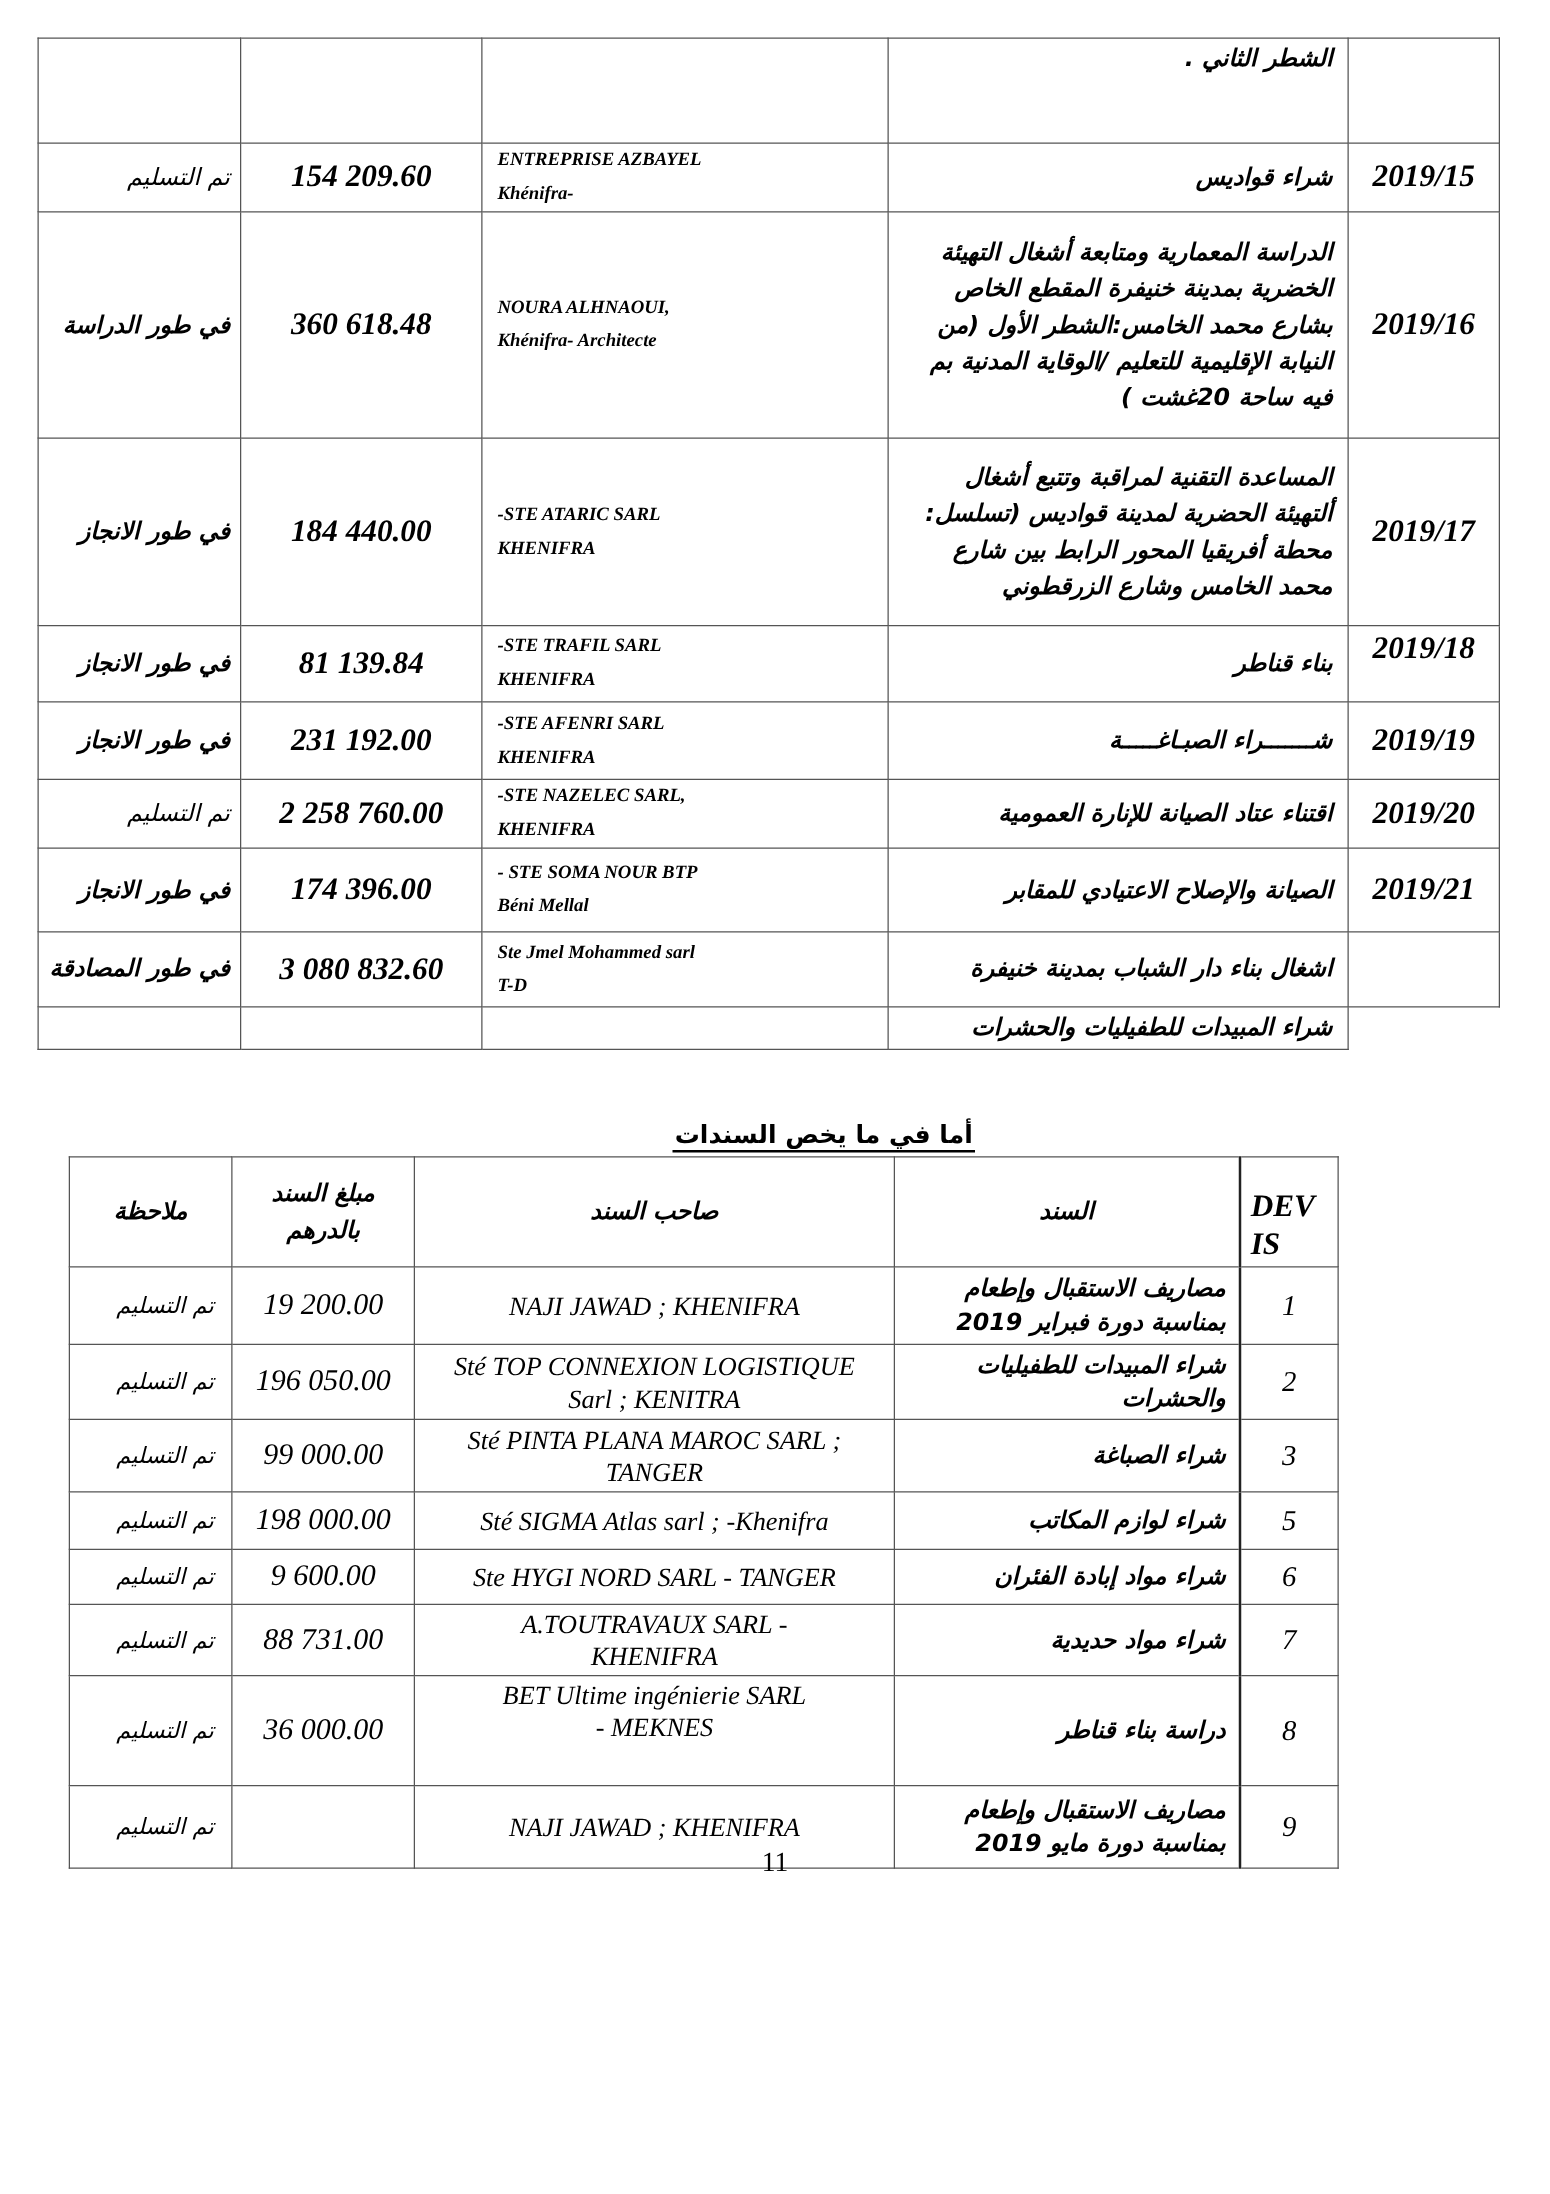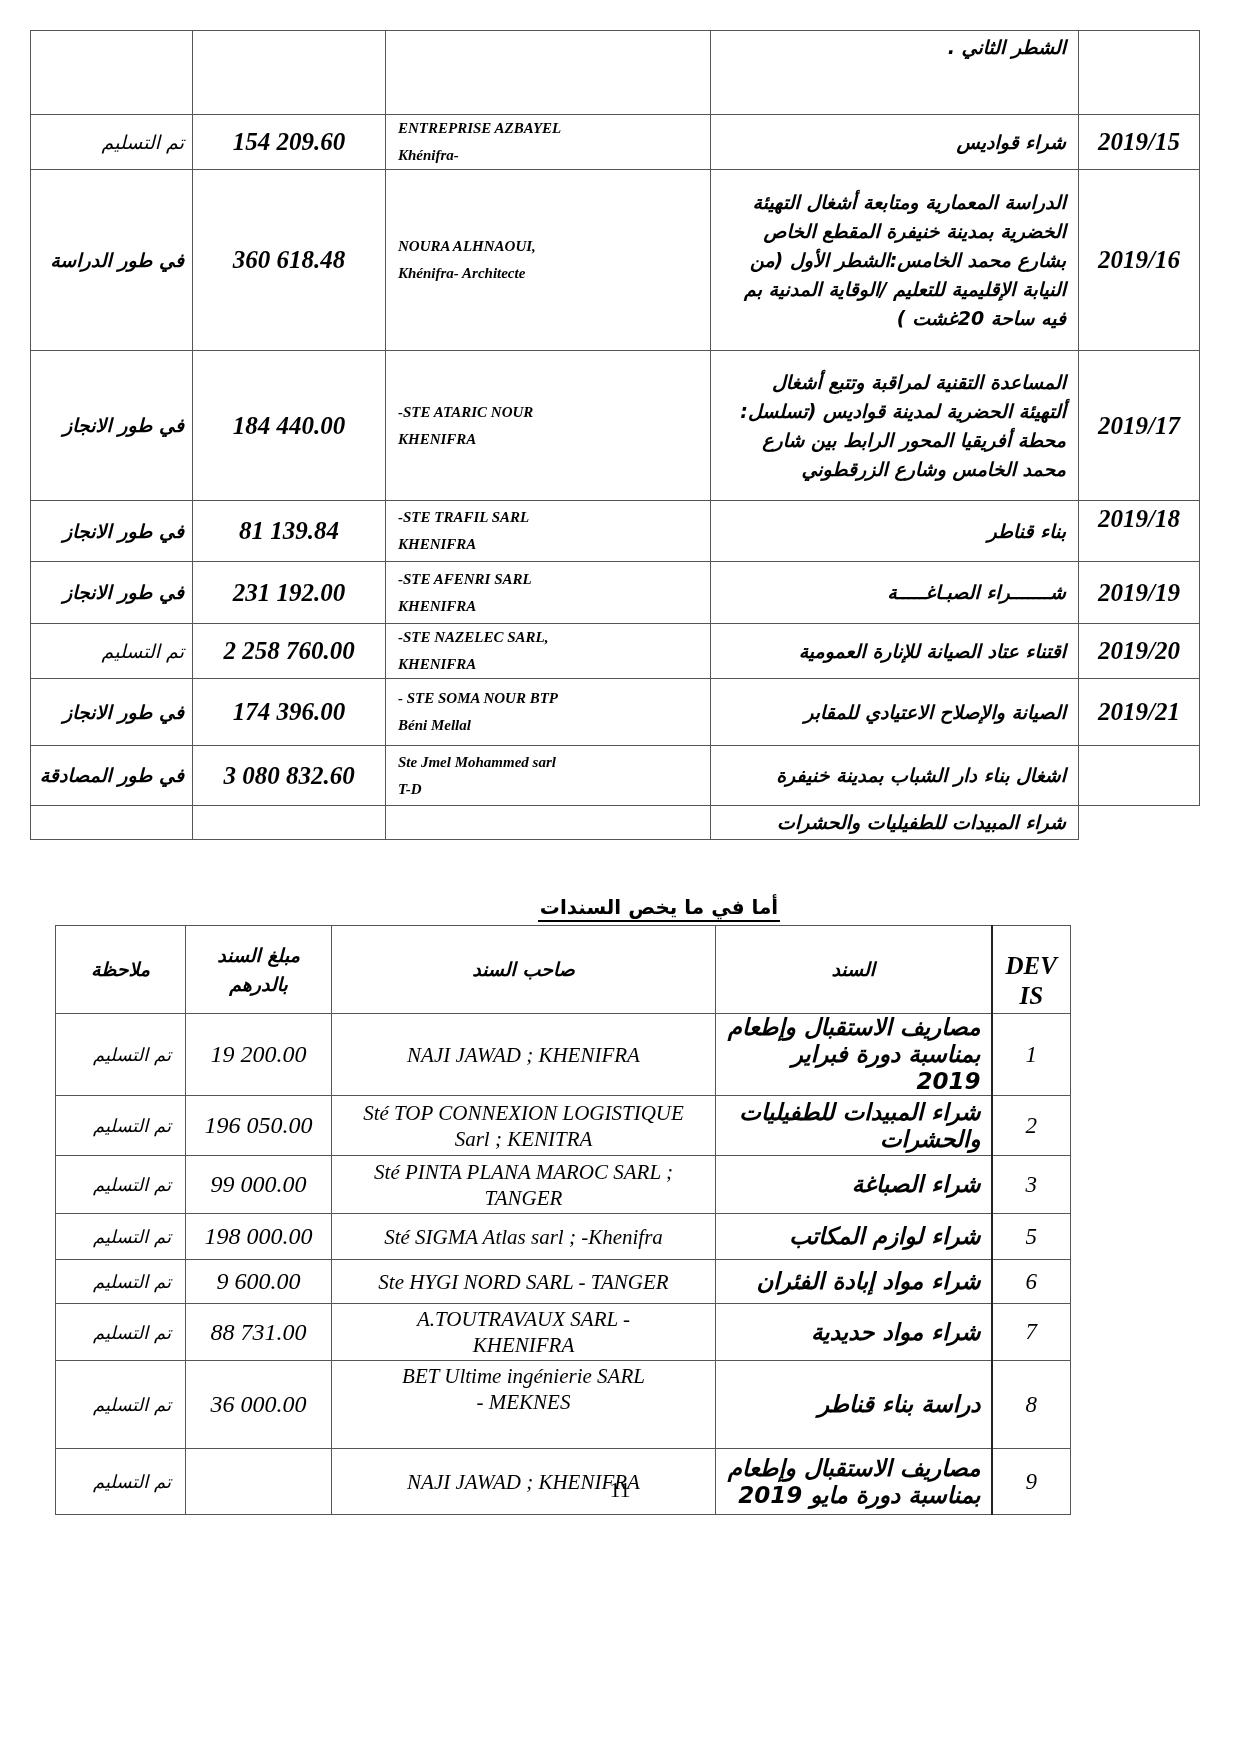--- a/index.html
+++ b/index.html
@@ -35,24 +35,24 @@
   #t2 { left: 55px; top: 925px; width: 1015px; }
   #t2 td { border-color: #555; }
   #t2 col.c-note { width: 130px; }
   #t2 col.c-amt  { width: 146px; }
   #t2 col.c-hold { width: 384px; }
   #t2 col.c-obj  { width: 276px; }
   #t2 col.c-num  { width: 79px; }
   #t2 .hdr { font-family: "DejaVu Sans", sans-serif; font-weight: bold; font-size: 19px;
              text-align: center; direction: rtl; line-height: 29px; }
   #t2 .hdr-devis { font-family: "Liberation Serif", serif; font-weight: bold; font-size: 25px;
-                   text-align: center; line-height: 30px; padding-top: 22px; }
+                   text-align: left; line-height: 30px; padding-top: 22px; }
   #t2 .num { text-align: center; font-size: 23px; }
   #t2 .obj { direction: rtl; text-align: right; font-family: "DejaVu Sans", sans-serif;
-             font-weight: bold; font-size: 23px; line-height: 27px; padding: 0 10px; }
+             font-weight: bold; font-size: 19px; line-height: 27px; padding: 0 10px; }
   #t2 .hold { text-align: center; font-size: 21px; line-height: 26px; }
   #t2 .amt { text-align: center; font-size: 24px; }
   #t2 .note { direction: rtl; text-align: right; font-family: "DejaVu Sans", sans-serif;
               font-size: 18px; padding-right: 14px; }
 
   #page-number { position: absolute; top: 1477px; left: 0; width: 1240px; text-align: center;
                  font-size: 22px; }
 </style>
 </head>
 <body>
@@ -85,21 +85,21 @@
       <td class="note">في طور الدراسة</td>
       <td class="amt">360 618.48</td>
       <td class="cont pre">NOURA ALHNAOUI,
 Khénifra- Architecte</td>
       <td class="obj">الدراسة المعمارية ومتابعة أشغال التهيئة الخضرية  بمدينة خنيفرة المقطع الخاص بشارع محمد الخامس:الشطر الأول (من النيابة الإقليمية للتعليم /الوقاية المدنية بم فيه ساحة 20غشت )</td>
       <td class="ref">2019/16</td>
     </tr>
     <tr style="height:150px">
       <td class="note">في طور الانجاز</td>
       <td class="amt">184 440.00</td>
-      <td class="cont pre">-STE ATARIC NOUR
+      <td class="cont pre">-STE ATARIC SARL
 KHENIFRA</td>
       <td class="obj">المساعدة التقنية لمراقبة وتتبع أشغال ألتهيئة الحضرية لمدينة قواديس (تسلسل: محطة أفريقيا المحور الرابط بين شارع محمد الخامس وشارع الزرقطوني</td>
       <td class="ref">2019/17</td>
     </tr>
     <tr style="height:61px">
       <td class="note">في طور الانجاز</td>
       <td class="amt">81 139.84</td>
       <td class="cont pre">-STE TRAFIL SARL
 KHENIFRA</td>
       <td class="obj">بناء قناطر</td>

